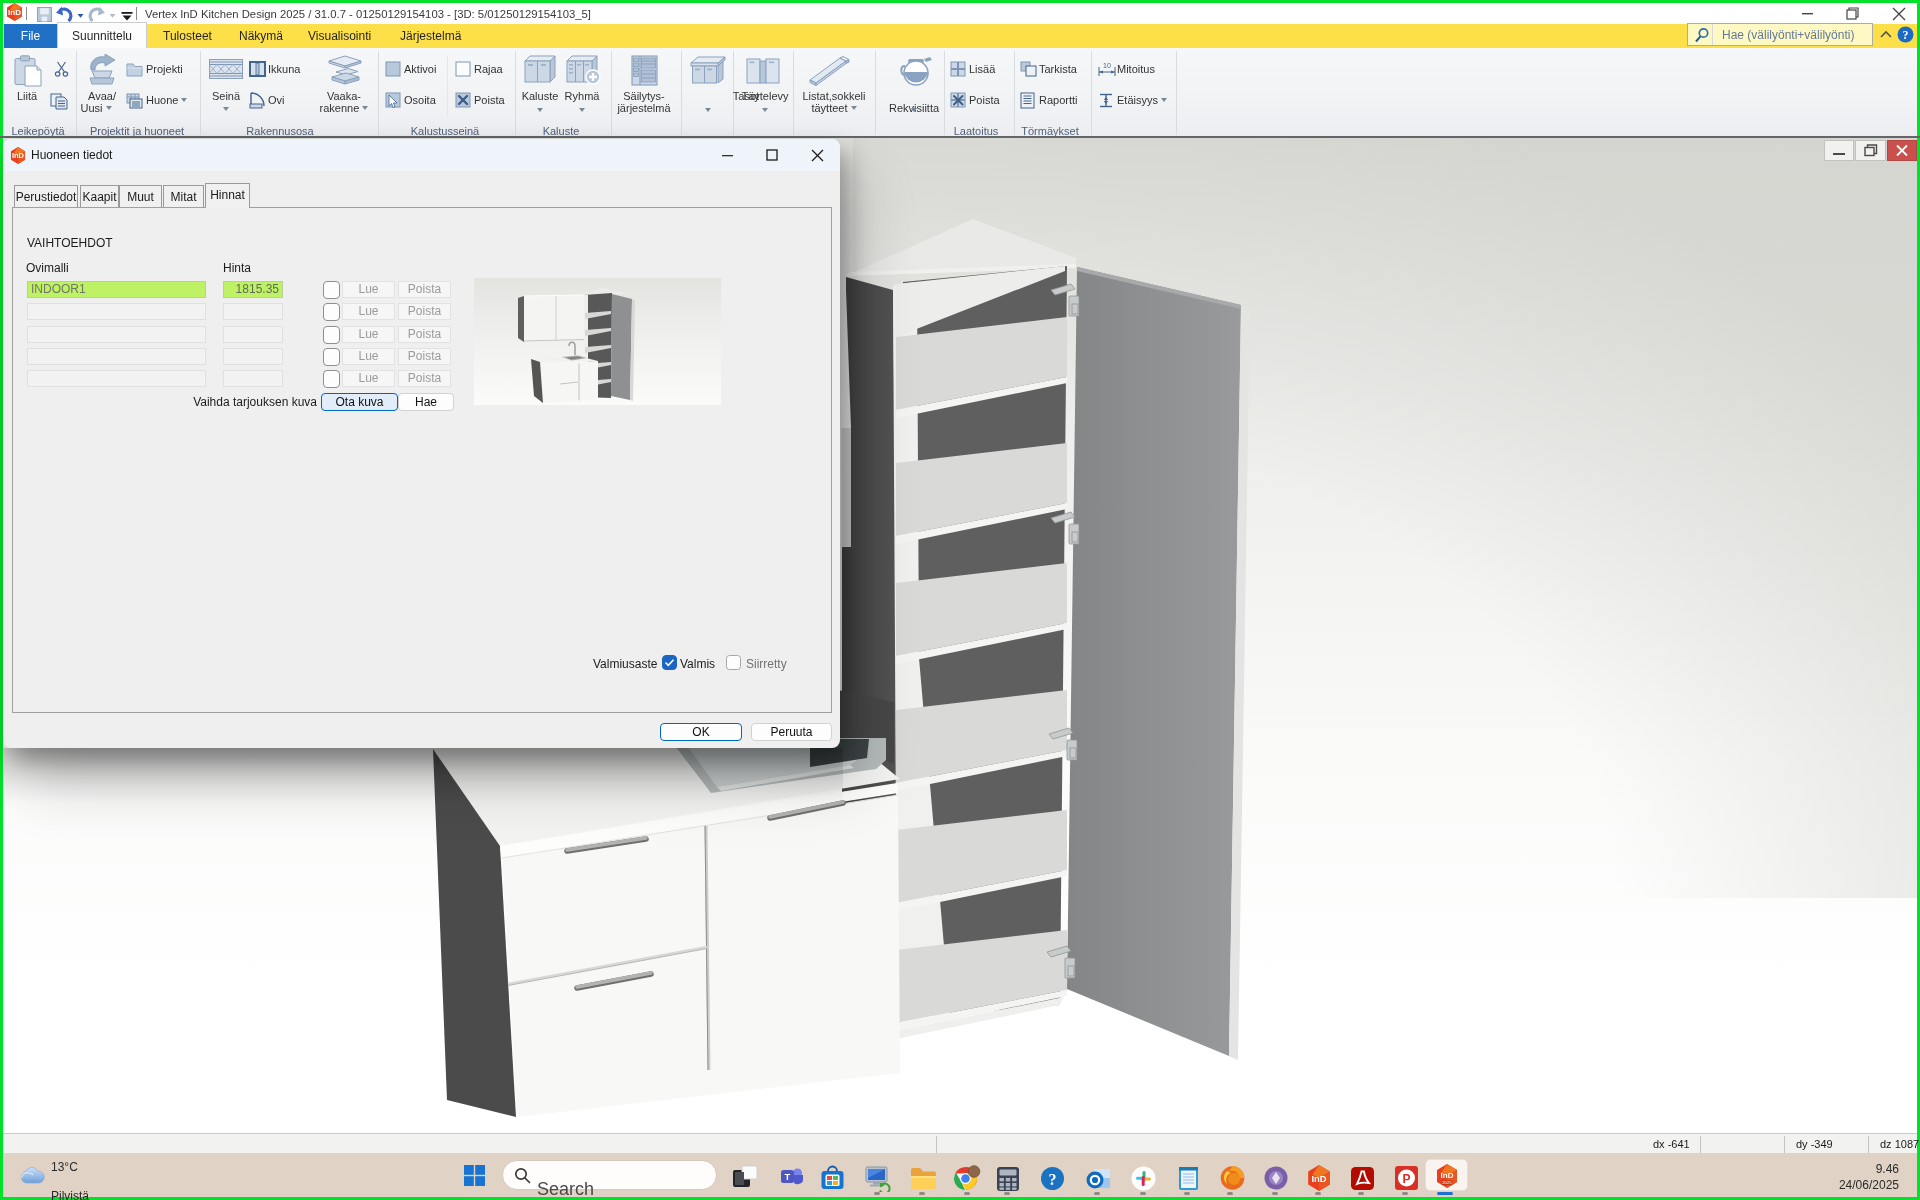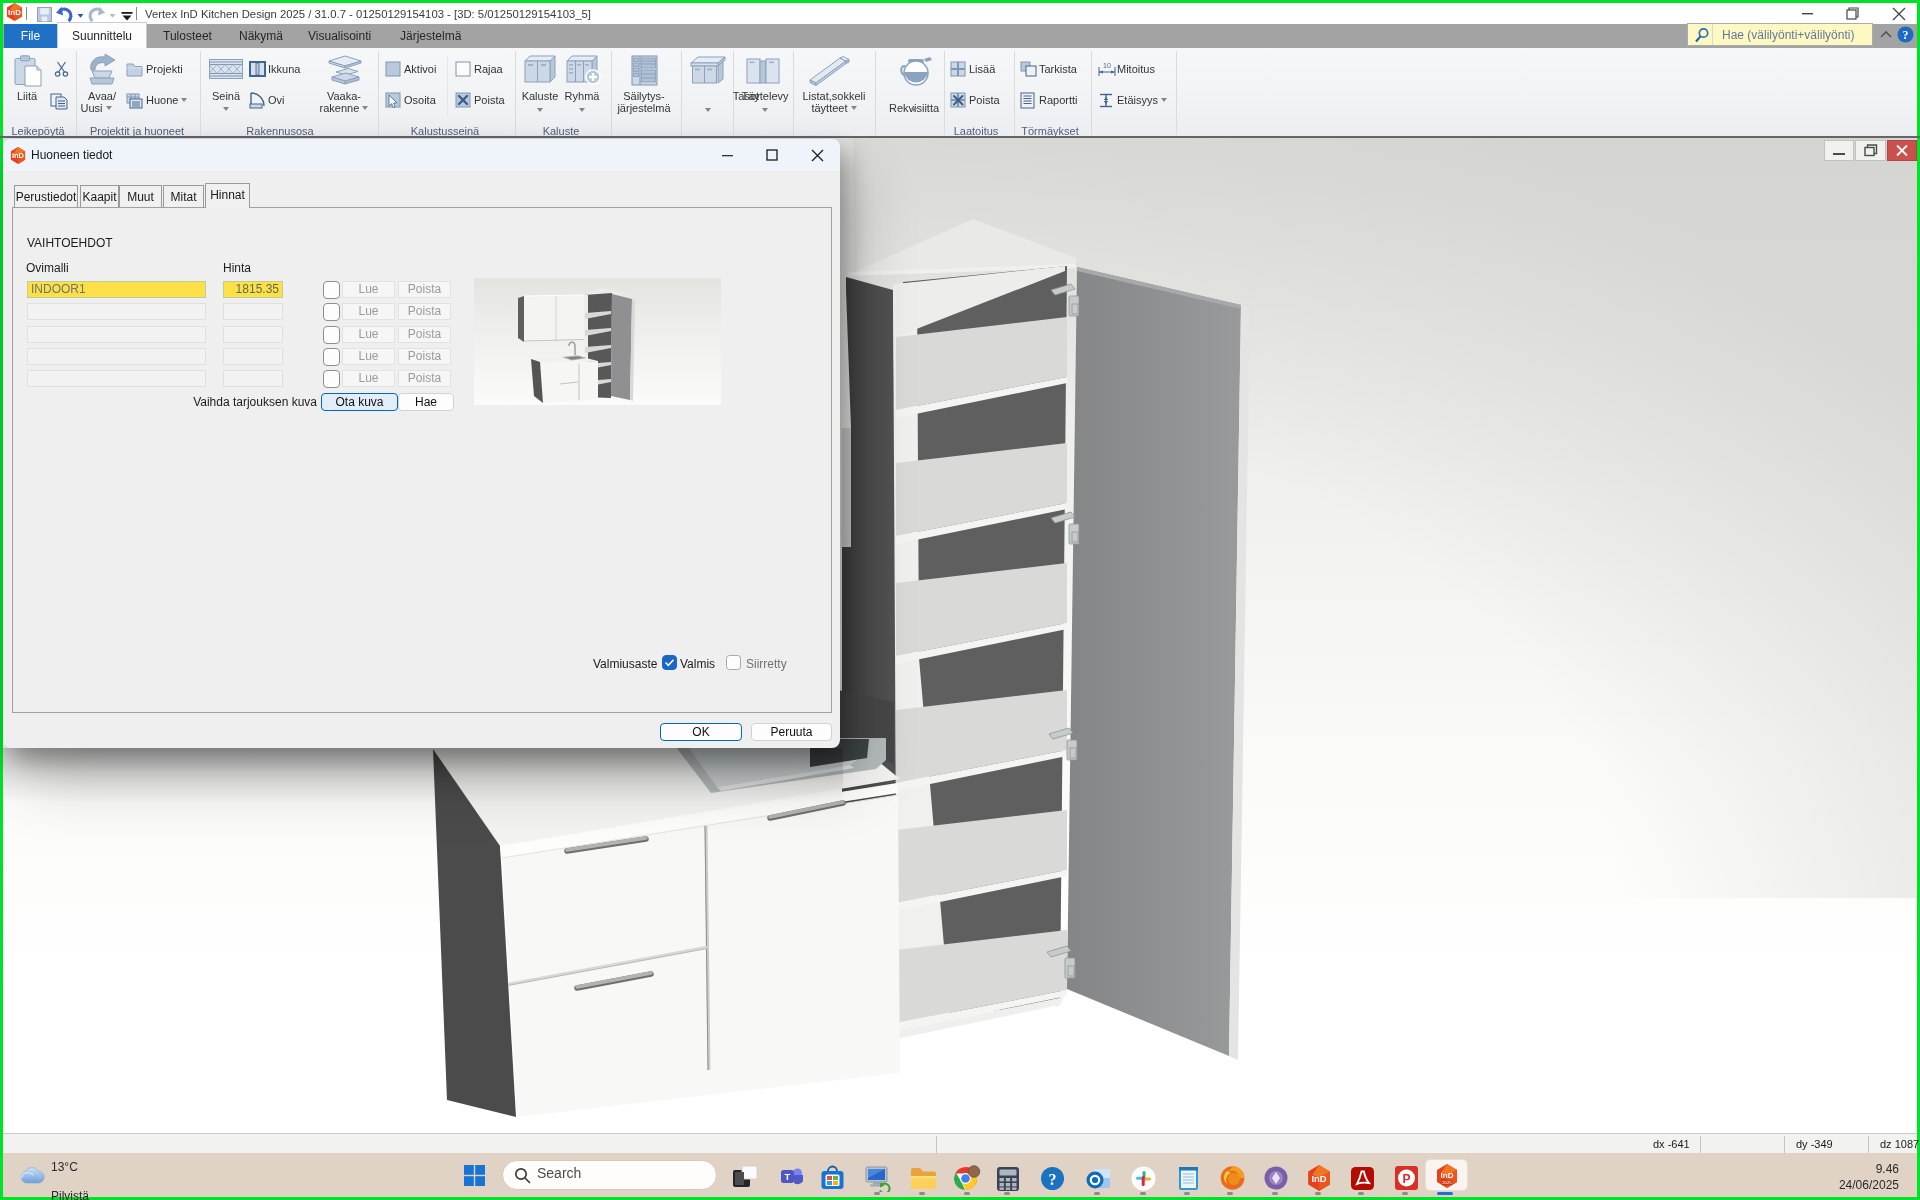--- a/index.html
+++ b/index.html
@@ -4,42 +4,42 @@
 *{margin:0;padding:0;box-sizing:border-box;}
 html,body{width:1920px;height:1200px;overflow:hidden;}
 body{font-family:"Liberation Sans",sans-serif;background:#00e22a;}
 #root{position:absolute;left:0;top:0;width:1920px;height:1200px;}
 .abs{position:absolute;}
 
 #titlebar{position:absolute;left:3px;top:3px;width:1914px;height:21px;background:#ffffff;}
 #titletext{position:absolute;left:142px;top:5px;font-size:11.3px;color:#3a3a3a;white-space:nowrap;}
 .qsep{position:absolute;top:4px;width:1px;height:13px;background:#8a8a8a;}
 
-#menubar{position:absolute;left:3px;top:24px;width:1914px;height:24px;background:#a3a3a3;}
+#menubar{position:absolute;left:3px;top:24px;width:1914px;height:24px;background:#fde047;}
 #filetab{position:absolute;left:1px;top:0;width:53px;height:26px;background:#2071c6;color:#fff;font-size:12px;text-align:center;line-height:24px;}
 #seltab{position:absolute;left:54px;top:-2px;width:90px;height:26px;background:#fdfdfd;border:1px solid #c9cdd2;border-bottom:none;font-size:12px;color:#262626;text-align:center;line-height:26px;}
 .mtab{position:absolute;top:0;height:24px;font-size:12px;color:#262626;line-height:24px;}
 
 #ribbon{position:absolute;left:3px;top:48px;width:1914px;height:88px;background:linear-gradient(180deg,#f6f7f8 0%,#f2f3f5 55%,#eceef1 100%);}
 .gsep{position:absolute;top:3px;width:1px;height:84px;background:#d9dcdf;}
 .glabel{position:absolute;top:77px;height:11px;font-size:11px;color:#50607a;text-align:center;white-space:nowrap;}
 .blabel{position:absolute;font-size:11px;color:#333;text-align:center;white-space:nowrap;line-height:11px;}
 .slabel{position:absolute;font-size:11px;color:#333;white-space:nowrap;line-height:15px;}
 .dar{display:inline-block;width:0;height:0;border-left:3px solid transparent;border-right:3px solid transparent;border-top:4px solid #7a8894;vertical-align:2px;}
 #ribbonline{position:absolute;left:0px;top:136px;width:1920px;height:2px;background:#636569;}
 
 #viewport{position:absolute;left:3px;top:138px;width:1914px;height:995px;background:linear-gradient(180deg,#e0e1dd 0%,#e7e8e5 12%,#f0f1ef 35%,#fafaf9 62%,#ffffff 85%);}
 .mbtn{position:absolute;top:2px;width:30px;height:21px;background:#f1f1ef;border:1px solid #c2c2bf;}
 
 #dialog{position:absolute;left:3px;top:139px;width:837px;height:609px;background:#efefef;border-radius:8px;box-shadow:8px 12px 24px rgba(0,0,0,.32),22px 38px 60px rgba(0,0,0,.16);}
 #dlgtitle{position:absolute;left:0;top:0;width:100%;height:32px;background:#eff3fa;border-radius:8px 8px 0 0;}
 #dlgtitle span{position:absolute;left:28px;top:9px;font-size:12px;color:#191919;}
 .tab{position:absolute;top:46px;height:22px;background:#f0f0f0;border:1px solid #9a9a9a;border-bottom:none;font-size:12px;color:#1a1a1a;text-align:center;line-height:22px;}
 #tabpanel{position:absolute;left:9px;top:68px;width:820px;height:506px;border:1px solid #a0a0a0;background:#efefef;}
-.glin{position:absolute;height:17px;background:#fde047;border:1px solid #b9d194;font-size:12px;color:#70756b;line-height:15px;}
+.glin{position:absolute;height:17px;background:#bef264;border:1px solid #b9d194;font-size:12px;color:#70756b;line-height:15px;}
 .emin{position:absolute;height:17px;background:#f2f2f2;border:1px solid #e0e0e0;}
 .cbx{position:absolute;width:17px;height:18px;background:#fdfdfd;border:1px solid #8f8f8f;border-radius:4px;}
 .gbtn{position:absolute;width:53px;height:17px;background:#f6f6f6;border:1px solid #e2e2e2;font-size:12px;color:#9b9b9b;text-align:center;line-height:15px;}
 .wbtn{position:absolute;height:18px;background:#fdfdfd;border:1px solid #d2d2d2;border-radius:4px;font-size:12px;color:#111;text-align:center;}
 
 #statusbar{position:absolute;left:3px;top:1133px;width:1914px;height:20px;background:#f2f2f1;border-top:1px solid #cbcbcb;}
 .ssep{position:absolute;top:2px;width:1px;height:18px;background:#c4c4c4;}
 .stext{position:absolute;top:4px;font-size:11px;color:#1a1a1a;white-space:nowrap;}
 
 #taskbar{position:absolute;left:3px;top:1153px;width:1914px;height:44px;background:#e0d2c4;}
@@ -651,21 +651,21 @@
           <rect x="11.2" y="0" width="9.8" height="9.8"></rect>
           <rect x="0" y="11.2" width="9.8" height="9.8"></rect>
           <rect x="11.2" y="11.2" width="9.8" height="9.8"></rect>
         </g>
   </svg>
   <div class="abs" style="left:499px;top:7px;width:215px;height:30px;background:#fefdfc;border:1px solid #d6c9bc;border-radius:16px;">
     <svg class="abs" style="left:11px;top:6px;" width="17" height="17" viewBox="0 0 17 17">
       <circle cx="7" cy="7" r="5.2" fill="none" stroke="#3c3c3c" stroke-width="1.7"></circle>
       <line x1="11" y1="11" x2="15.5" y2="15.5" stroke="#3c3c3c" stroke-width="1.7" stroke-linecap="round"></line>
     </svg>
-    <span class="abs" style="left:34px;top:4px;font-size:14px;color:#4a4a4a;">Search</span>
+    <span class="abs" style="left:34px;top:18px;font-size:18px;color:#4a4a4a;">Search</span>
   </div>
 
   <svg class="abs" style="left:729px;top:12px;" width="26" height="25" viewBox="0 0 26 25">
     <rect x="1" y="5" width="17" height="17" rx="2" fill="#242528"></rect>
     <rect x="10" y="1" width="15" height="13" rx="1" fill="#fbfbfb" stroke="#d0d0d0"></rect>
     <rect x="3" y="7" width="9" height="13" fill="#4b4c50"></rect>
   </svg>
   <svg class="abs" style="left:777px;top:13px;" width="25" height="24" viewBox="0 0 25 24">
     <circle cx="17.5" cy="7" r="4.6" fill="#7b83eb"></circle>
     <rect x="1" y="4" width="13" height="13" rx="2.5" fill="#4e56c4"></rect>

